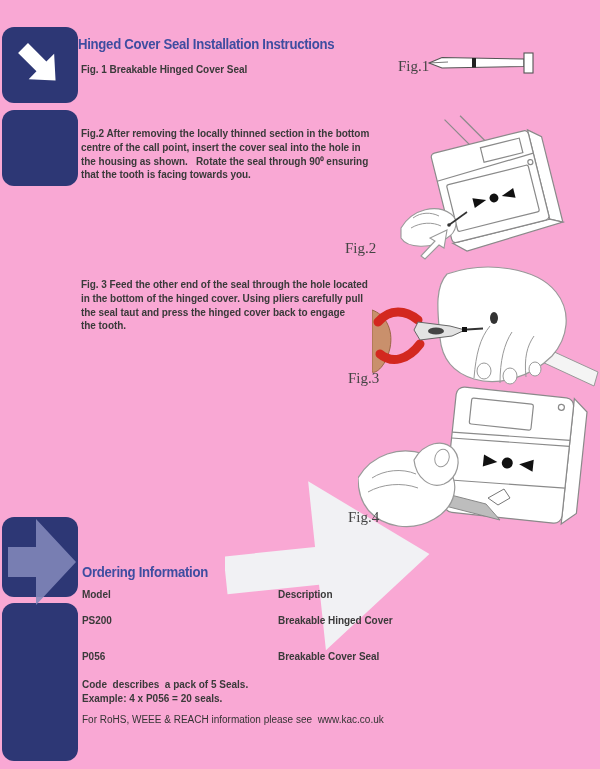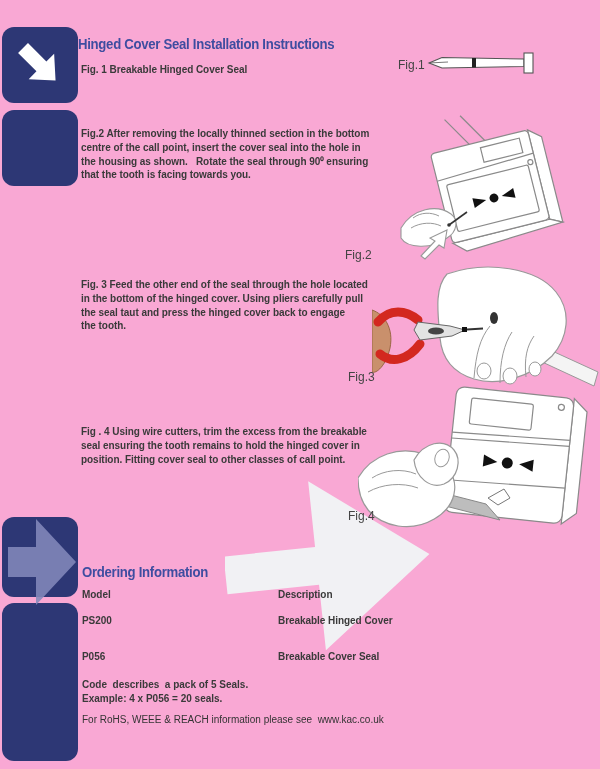--- a/index.html
+++ b/index.html
@@ -28,21 +28,21 @@
   }
   .para {
     position:absolute; left:81px; width:340px; color:#3a3a3a; font-size:10px; font-weight:700;
     line-height:13.8px; white-space:pre-wrap; letter-spacing:-0.05px; z-index:2;
   }
   .caption {
     position:absolute; left:81px; top:64px; color:#3a3a3a; font-size:10px; font-weight:700;
     letter-spacing:-0.05px; z-index:2;
   }
   .fig-label {
-    position:absolute; font-family:Liberation Sans, sans-serif; font-size:12px; color:#444; z-index:2;
+    position:absolute; font-family:Liberation Serif, serif; font-size:15px; color:#444; z-index:2;
   }
   .illus { position:absolute; z-index:1; }
   .tbl-cell { position:absolute; color:#3a3a3a; font-size:10px; font-weight:700; letter-spacing:-0.05px; z-index:2; }
   .col-model { left:82px; }
   .col-desc  { left:278px; }
   .row-head { top:589px; }
   .row-1    { top:615px; }
   .row-2    { top:651px; }
   .note {
     position:absolute; left:82px; top:678px; color:#3a3a3a; font-size:10px; font-weight:700;
@@ -81,21 +81,21 @@
     <polygon points="3,15 16,9.5 98,11 98,18.5 16,20" fill="#ffffff" stroke="#555" stroke-width="1.1"></polygon>
     <line x1="3" y1="15" x2="22" y2="14" stroke="#555" stroke-width="0.8"></line>
     <rect x="46" y="10" width="4" height="9.5" fill="#222"></rect>
     <rect x="98" y="5" width="9" height="20" fill="#ffffff" stroke="#555" stroke-width="1.1"></rect>
   </svg>
 
   <div class="para" style="top:127px;">Fig.2 After removing the locally thinned section in the bottom
 centre of the call point, insert the cover seal into the hole in
 the housing as shown.   Rotate the seal through 90⁰ ensuring
 that the tooth is facing towards you.</div>
-  <div class="fig-label" style="left:345px; top:248px;">Fig.2</div>
+  <div class="fig-label" style="left:345px; top:240px;">Fig.2</div>
   <svg class="illus" style="left:393px; top:110px;" width="195" height="150" viewBox="0 0 195 150">
     <g transform="rotate(-14 100 80)" stroke="#8a8a8a" stroke-width="1.2" fill="#ffffff">
       <line x1="88" y1="30" x2="70" y2="0"></line>
       <line x1="104" y1="30" x2="86" y2="0"></line>
       <polygon points="148,30 160,40 160,128 148,122"></polygon>
       <polygon points="48,122 148,122 160,128 60,133"></polygon>
       <rect x="48" y="30" width="100" height="92" rx="4"></rect>
       <line x1="48" y1="58" x2="148" y2="54"></line>
       <rect x="98" y="36" width="40" height="15"></rect>
       <rect x="56" y="64" width="84" height="48" rx="2"></rect>
@@ -131,23 +131,20 @@
     <ellipse cx="122" cy="52" rx="4" ry="6" fill="#333"></ellipse>
     <path d="M0,44 C12,48 22,62 18,82 C14,100 4,108 0,106 Z" fill="#c9906c" stroke="#9a6644" stroke-width="1"></path>
     <path d="M6,56 C18,42 34,44 46,54" fill="none" stroke="#d3281f" stroke-width="9" stroke-linecap="round"></path>
     <path d="M8,88 C20,98 36,94 48,78" fill="none" stroke="#d3281f" stroke-width="9" stroke-linecap="round"></path>
     <polygon points="46,56 78,60 93,64 80,70 48,74 42,64" fill="#e3e3e3" stroke="#666" stroke-width="1"></polygon>
     <ellipse cx="64" cy="65" rx="8" ry="3.6" fill="#444"></ellipse>
     <rect x="90" y="61" width="5" height="5" fill="#111"></rect>
     <line x1="95" y1="63.5" x2="111" y2="62.5" stroke="#333" stroke-width="1.8"></line>
   </svg>
 
-  <div class="para" style="top:425px;">Fig . 4 Using wire cutters, trim the excess from the breakable
-seal ensuring the tooth remains to hold the hinged cover in
-position. Fitting cover seal to other classes of call point.</div>
   <div class="fig-label" style="left:348px; top:509px;">Fig.4</div>
   <svg class="illus" style="left:358px; top:386px;" width="242" height="150" viewBox="0 0 242 150">
     <g transform="rotate(6 150 70)" stroke="#8a8a8a" stroke-width="1.2" fill="#ffffff">
       <polygon points="210,6 224,18 224,120 210,132"></polygon>
       <rect x="92" y="6" width="118" height="126" rx="8"></rect>
       <rect x="108" y="16" width="62" height="26" rx="2"></rect>
       <line x1="92" y1="52" x2="210" y2="48"></line>
       <line x1="92" y1="58" x2="210" y2="54"></line>
       <line x1="92" y1="100" x2="210" y2="96"></line>
       <circle cx="198" cy="16" r="3"></circle>

